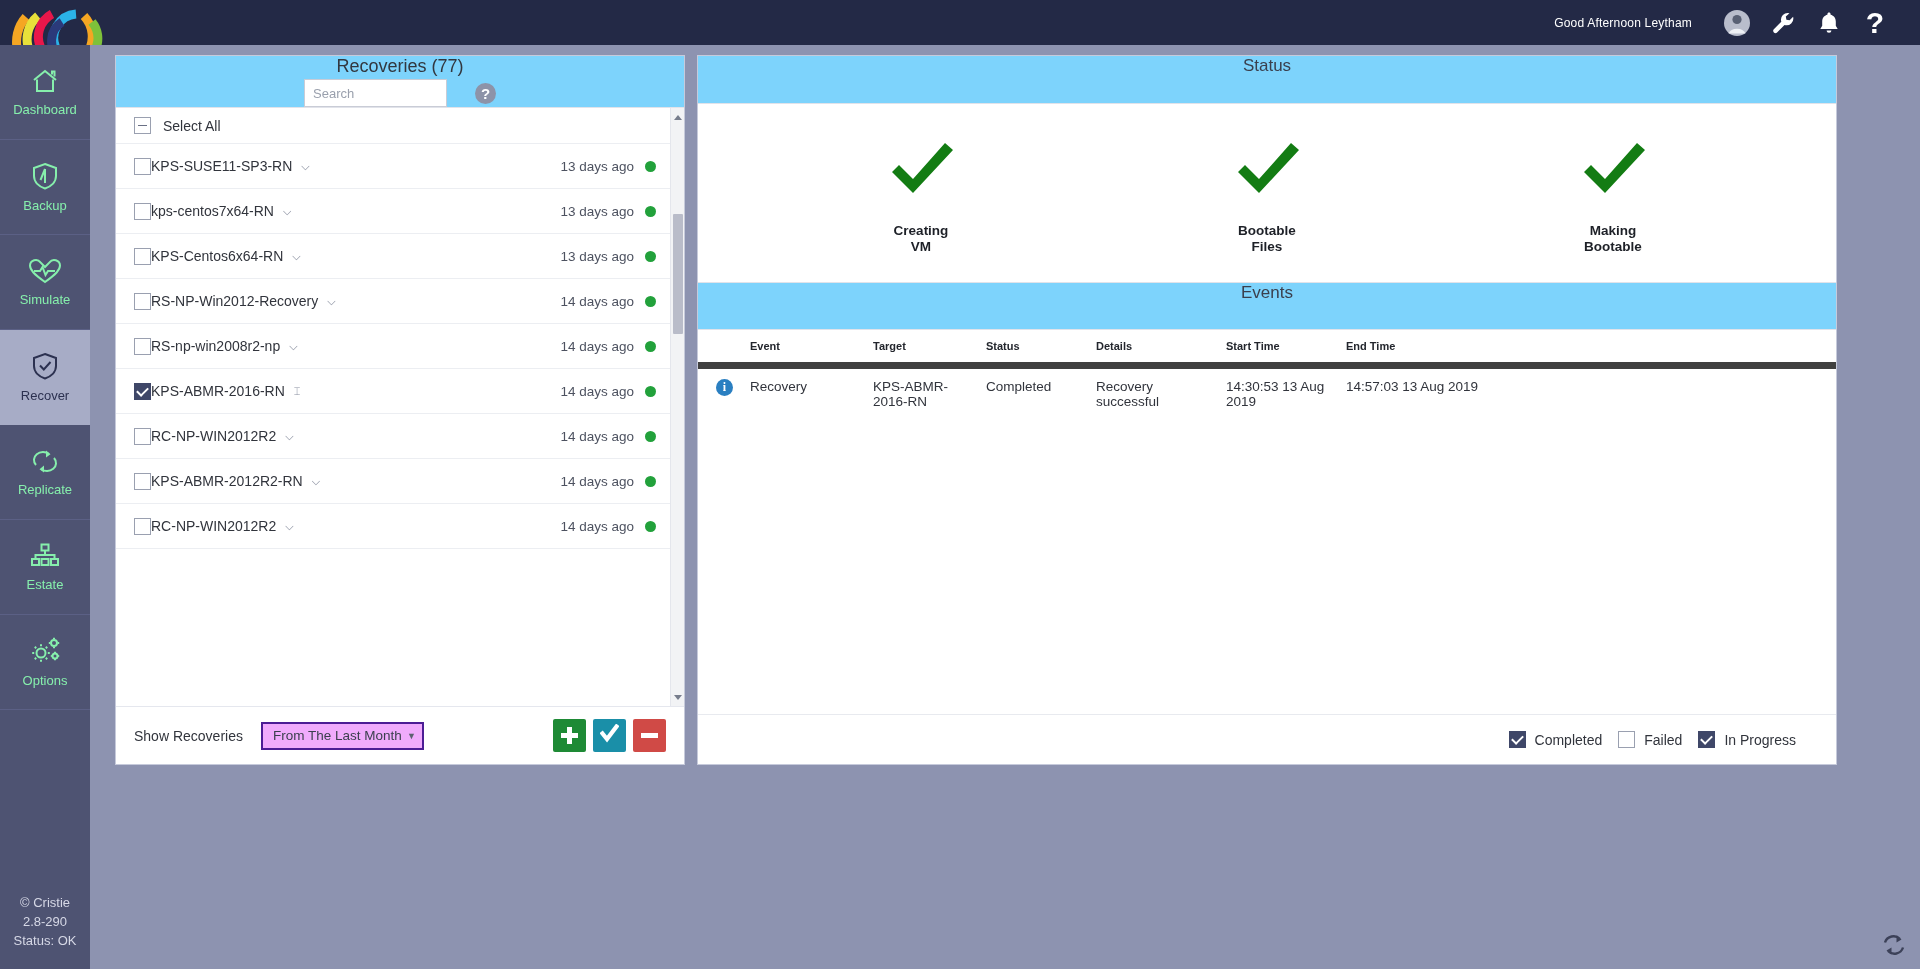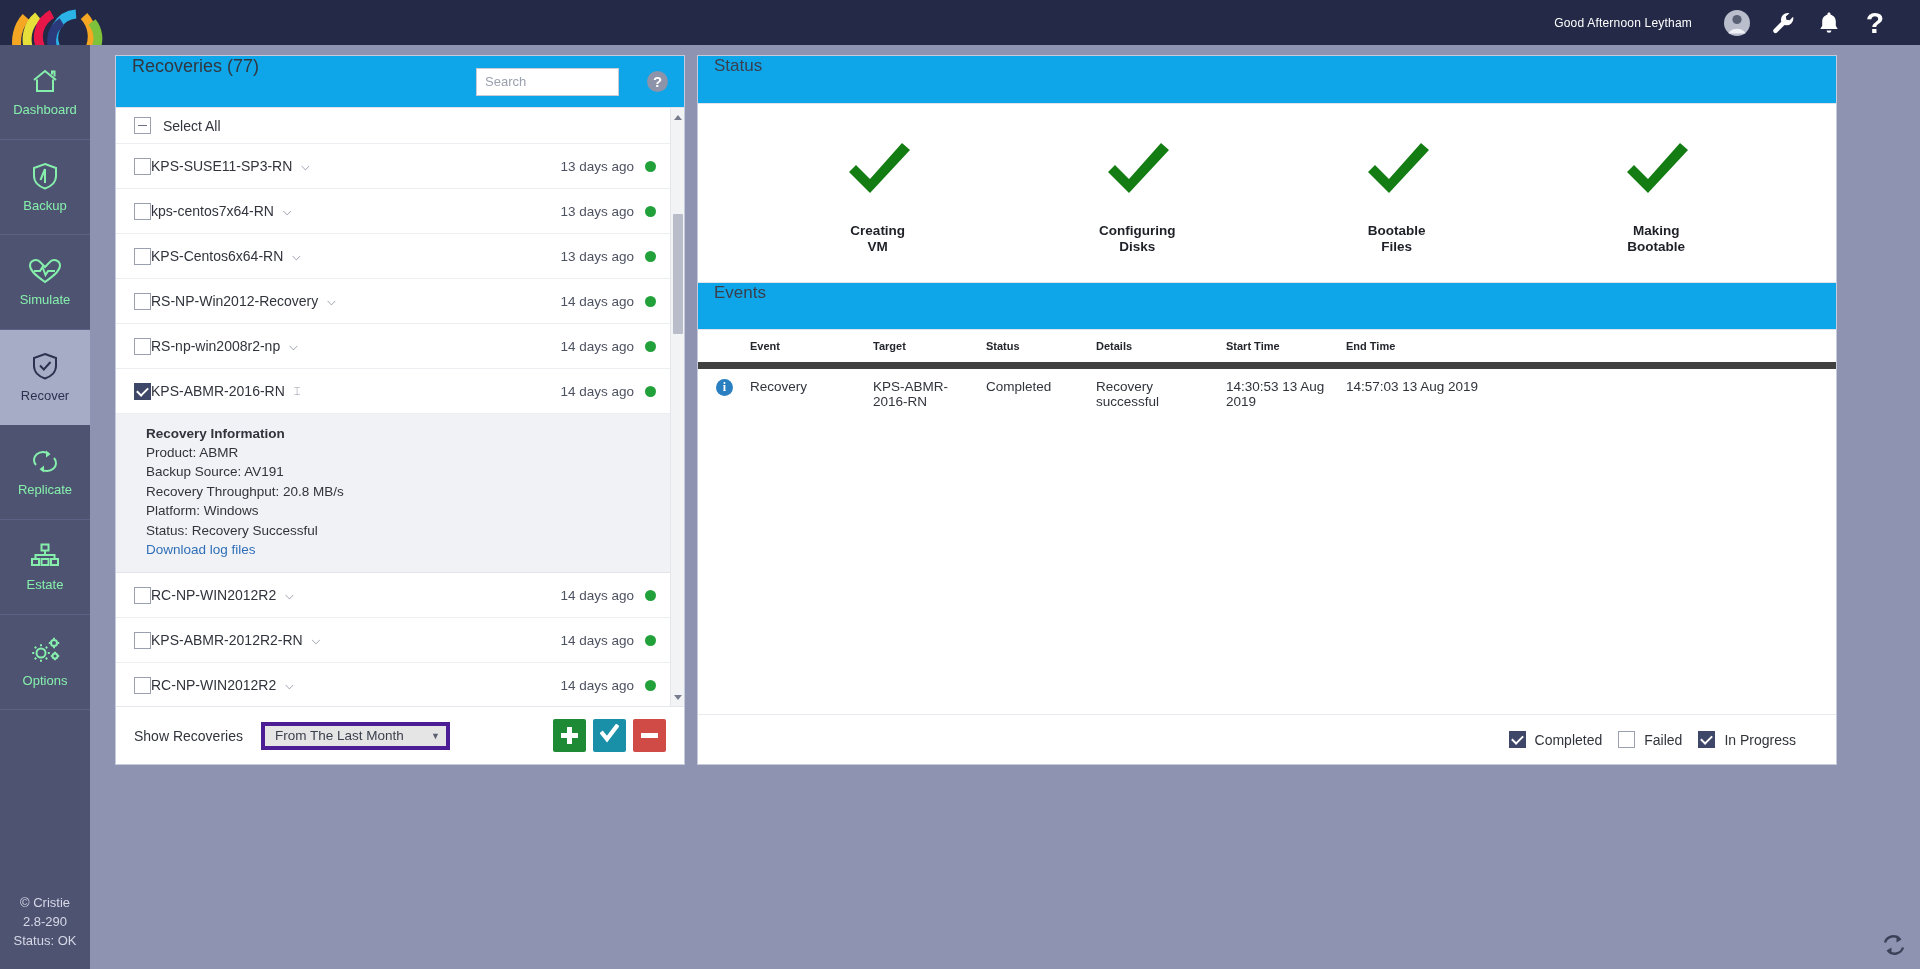--- a/index.html
+++ b/index.html
@@ -40,22 +40,22 @@
   .navitem .lbl { font-size: 13px; }
   .navitem svg { display: block; }
   .sidefoot {
     margin-top: auto; padding: 14px 4px 18px; text-align: center;
     color: #d6d8e6; font-size: 13px; line-height: 1.45;
   }
 
   
   .panel { background: #ffffff; border: 1px solid #c6cadb; }
   .panel-head {
-    background: #0ea5e9; border-bottom: 1px solid #e1e3ea;
-    display: flex; padding: 0 16px; height: 48px;
+    background: #7dd3fc; border-bottom: 1px solid #e1e3ea;
+    display: flex; align-items: center; padding: 0 16px; height: 48px; flex-direction: column;
   }
   .panel-title { font-size: 17px; color: #3a3f4d; }
 
   
   .left-panel {
     position: absolute; left: 115px; top: 55px; width: 570px; height: 710px;
     display: flex; flex-direction: column;
   }
   .left-head { height: 52px; justify-content: space-between; }
   .left-head .panel-title { font-size: 18px; color: #32373f; }
@@ -130,21 +130,21 @@
   }
   .varrow.up i { border-bottom: 5px solid #777d8c; }
   .varrow.down i { border-top: 5px solid #777d8c; }
 
   .left-foot {
     height: 58px; border-top: 1px solid #e5e7ee; background:#fff;
     display: flex; align-items: center; padding: 0 18px;
   }
   .foot-label { font-size: 14px; color: #31343c; margin-right: 18px; }
   .select {
-    width: 189px; height: 28px; border: 4px solid #4c1d95; background: #e5e5e5;
+    width: 163px; height: 28px; border: 2px solid #4c1d95; background: #f0abfc;
     display: flex; align-items: center; padding: 0 6px 0 10px; font-size: 13.5px;
     color: #3a3f4d; cursor: pointer;
   }
   .select .caret { margin-left: auto; font-size: 9px; color: #5b6070; }
   .foot-btns { margin-left: auto; display: flex; gap: 7px; }
   .sqbtn {
     width: 33px; height: 33px; display: flex; align-items: center; justify-content: center;
     cursor: pointer; border-radius: 2px;
   }
   .sqbtn.green { background: #1e8a35; }
@@ -393,29 +393,20 @@
 
         <div class="row">
           <span class="cb checked"></span>
           <span class="nm">KPS-ABMR-2016-RN</span>
           <span class="chev">⌶</span>
           <span class="spacer"></span>
           <span class="ago">14 days ago</span>
           <span class="dot g"></span>
         </div>
 
-        <div class="detail">
-          <div class="ln"><b>Recovery Information</b></div>
-          <div class="ln">Product: ABMR</div>
-          <div class="ln">Backup Source: AV191</div>
-          <div class="ln">Recovery Throughput: 20.8 MB/s</div>
-          <div class="ln">Platform: Windows</div>
-          <div class="ln">Status: Recovery Successful</div>
-          <div class="ln"><a class="dl-link">Download log files</a></div>
-        </div>
 
         <div class="row">
           <span class="cb"></span>
           <span class="nm">RC-NP-WIN2012R2</span>
           <span class="chev">⌵</span>
           <span class="spacer"></span>
           <span class="ago">14 days ago</span>
           <span class="dot g"></span>
         </div>
 
@@ -490,31 +481,20 @@
     <div class="status-body">
       <div class="step">
         <span>
           <svg width="78" height="78" viewBox="0 0 78 78">
             <path d="M10 41 L17 34 L31 48 L63 12 L71 19 L31 62 Z" fill="#137c13"></path>
           </svg>
         </span>
         <span class="caption">
           <span>Creating</span><br>
           <span>VM</span>
-        </span>
-      </div>
-      <div class="step">
-        <span>
-          <svg width="78" height="78" viewBox="0 0 78 78">
-            <path d="M10 41 L17 34 L31 48 L63 12 L71 19 L31 62 Z" fill="#137c13"></path>
-          </svg>
-        </span>
-        <span class="caption">
-          <span>Configuring</span><br>
-          <span>Disks</span>
         </span>
       </div>
       <div class="step">
         <span>
           <svg width="78" height="78" viewBox="0 0 78 78">
             <path d="M10 41 L17 34 L31 48 L63 12 L71 19 L31 62 Z" fill="#137c13"></path>
           </svg>
         </span>
         <span class="caption">
           <span>Bootable</span><br>

